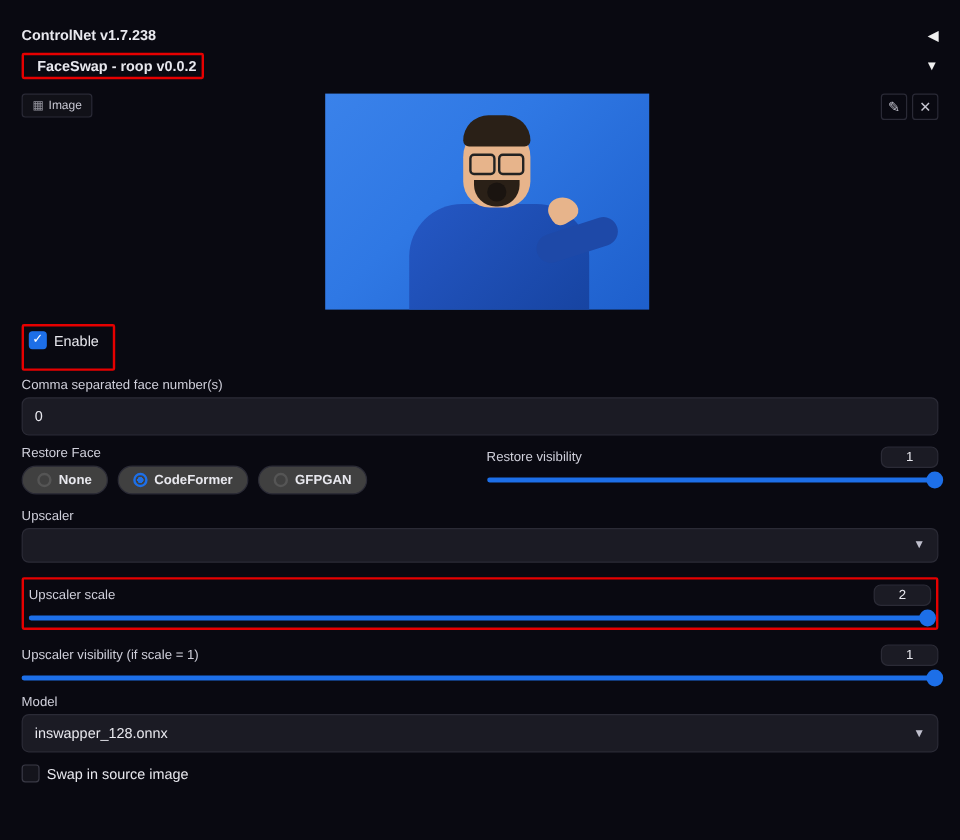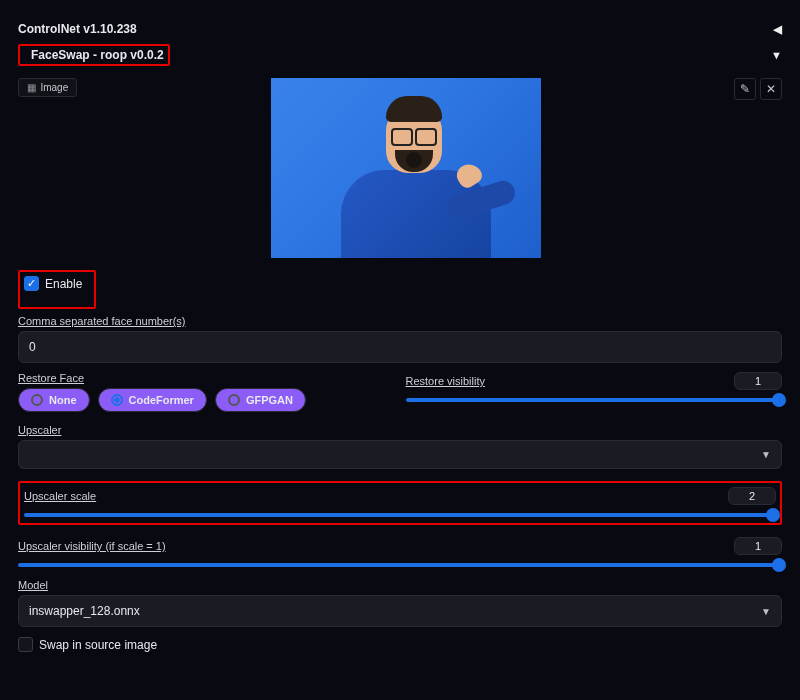--- a/index.html
+++ b/index.html
@@ -102,28 +102,28 @@
   }
   .section { margin-top: 12px; }
   .check-row { display:flex; align-items:center; gap:6px; font-size:12px; margin: 22px 0; }
   .chk {
     width:15px; height:15px; border-radius:3px; border:1px solid #3a3a46;
     display:inline-flex; align-items:center; justify-content:center;
     background:#14141c;
   }
   .chk.checked { background:#1d6fe8; border-color:#1d6fe8; color:#fff; }
   .chk.checked::after { content:"✓"; font-size:11px; line-height:1; }
-  .label { font-size:11px; color:#cfcfda; margin-bottom:4px; display:block;text-decoration:underline; }
+  .label { font-size:11px; color:#cfcfda; margin-bottom:4px; display:block; }
   .textbox {
     width:100%; background:#1b1b24; border:1px solid #2b2b36;
     border-radius:6px; padding:8px 10px; color:#e8e8ee; font-size:12px;
   }
   .radio-group { display:flex; gap:8px; margin-top:4px; }
   .radio-pill {
-    border:1px solid #2b2b36; background:#8b5cf6; border-radius:12px;
+    border:1px solid #2b2b36; background:#404040; border-radius:12px;
     padding:5px 12px; display:flex; align-items:center; gap:6px;
     font-size:11px; font-weight:600;
   }
   .rdot {
     width:12px; height:12px; border-radius:50%;
     border:2px solid #555; display:inline-block;
   }
   .rdot.on { border-color:#1d6fe8; background: radial-gradient(circle,#1d6fe8 45%, transparent 48%); }
   .two-col { display:flex; gap:11px; margin-top:9px; }
   .two-col > div { flex:1; }
@@ -149,21 +149,21 @@
     font-size:12px; color:#e8e8ee; margin-top:4px;
   }
   .select .sarrow { font-size:10px; color:#bfbfcc; }
   .hl-box { border:2px solid #e60000; padding:4px 4px 6px 4px; border-radius:2px; }
   .enable-hl { display:inline-flex; align-items:center; gap:6px; padding:4px 12px 16px 4px; border:2px solid #e60000; border-radius:2px; }
 </style>
 </head>
 <body>
 
 <div class="panel-row">
-  <span>ControlNet v1.10.238</span>
+  <span>ControlNet v1.7.238</span>
   <span class="caret">◀</span>
 </div>
 
 <div class="panel-row">
   <span class="row-title-wrap highlight-red">FaceSwap - roop v0.0.2</span>
   <span class="caret">▼</span>
 </div>
 
 <div class="content">
 

